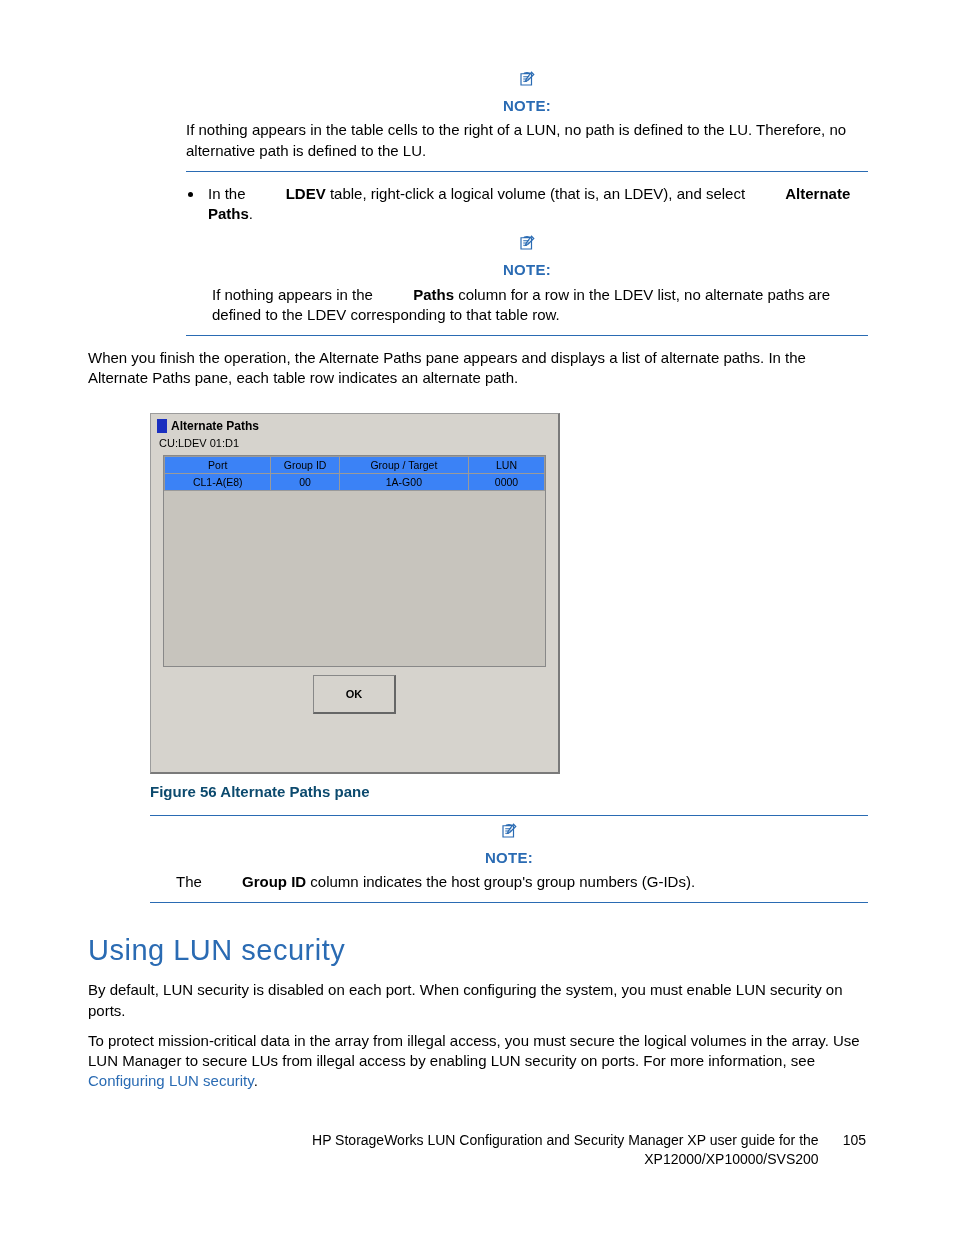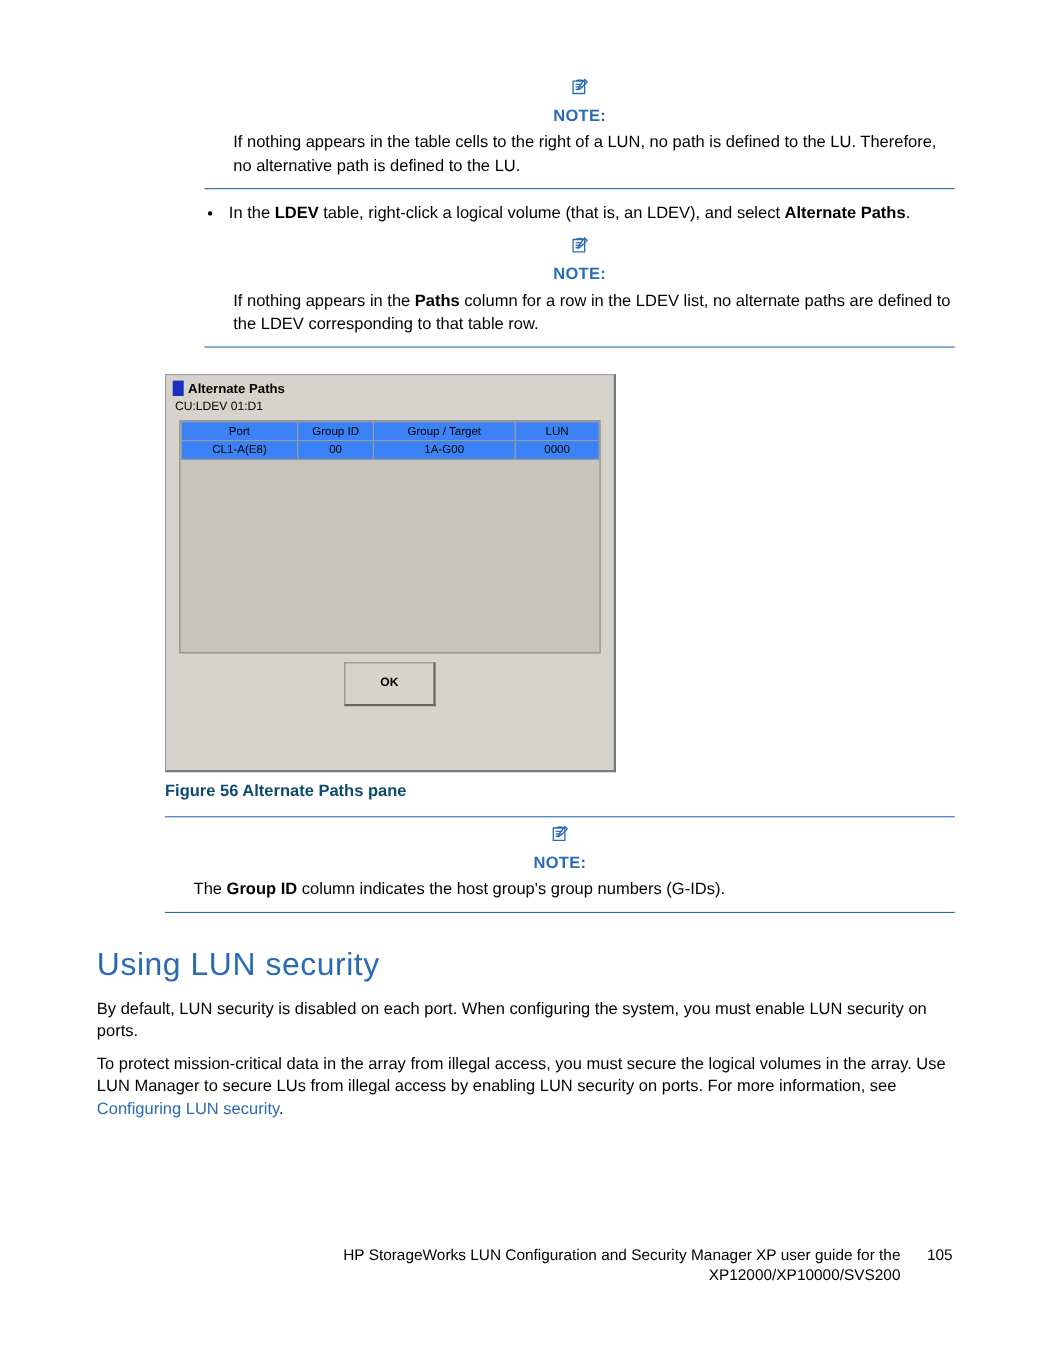--- a/index.html
+++ b/index.html
@@ -39,21 +39,21 @@
     letter-spacing: 0.3px;
   }
   .rule {
     border: none;
     border-top: 1px solid #2a6bb3;
     margin: 6px 0 12px 0;
   }
   .bodytext { margin: 4px 0 10px 0; }
   ul.bul { list-style: disc; padding-left: 18px; margin: 10px 0 10px 98px; }
   ul.bul li { padding-left: 4px; }
-  b { font-weight: 700; }
+  b { font-weight: 700; margin-left: 36px; }
   .fig-caption {
     color: #0c4a6e;
     font-weight: 700;
     margin: 8px 0 12px 62px;
   }
   .section-head {
     color: #2a6bb3;
     font-weight: 300;
     font-size: 29px;
     margin: 28px 0 10px 0;
@@ -126,21 +126,21 @@
   <div class="indent2">
     <div class="note-row">
       <span class="note-icon">
         <svg viewBox="0 0 24 24" width="18" height="18">
             <path fill="none" stroke="#2a6bb3" stroke-width="1.6" d="M4 5h14v15H4z M8 5c0-2 8-2 8 0 M7 9h8 M7 12h8 M7 15h5"></path>
             <path fill="none" stroke="#2a6bb3" stroke-width="1.6" d="M18 3l3 3-8 8-3 1 1-3z"></path>
           </svg>
       </span>
       <span class="note-label">NOTE:</span>
     </div>
-    <p class="bodytext" style="margin-left:26px">If nothing appears in the table cells to the right of a LUN, no path is defined to the LU. Therefore, no alternative path is defined to the LU.</p>
+    <p class="bodytext" style="">If nothing appears in the table cells to the right of a LUN, no path is defined to the LU. Therefore, no alternative path is defined to the LU.</p>
     <hr class="rule">
   </div>
 
   <ul class="bul">
     <li>
       <span>In the </span><b>LDEV</b><span> table, right-click a logical volume (that is, an LDEV), and select </span><b>Alternate Paths</b><span>.</span>
     </li>
   </ul>
 
   <div class="indent2">
@@ -152,20 +152,21 @@
           </svg>
       </span>
       <span class="note-label">NOTE:</span>
     </div>
     <p class="bodytext" style="margin-left:26px">
       <span>If nothing appears in the </span><b>Paths</b><span> column for a row in the LDEV list, no alternate paths are defined to the LDEV corresponding to that table row.</span>
     </p>
     <hr class="rule">
   </div>
 
+  <p class="bodytext indent2">When you finish the operation, the Alternate Paths pane appears and displays a list of alternate paths. In the Alternate Paths pane, each table row indicates an alternate path.</p>
 
   <div class="ap-pane">
     <div class="ap-title-row">
       <span class="ap-blue-sq"></span>
       <span class="ap-title">Alternate Paths</span>
     </div>
     <div class="ap-sub">CU:LDEV 01:D1</div>
     <div class="ap-table-wrap">
       <table class="ap-table">
         <colgroup>

